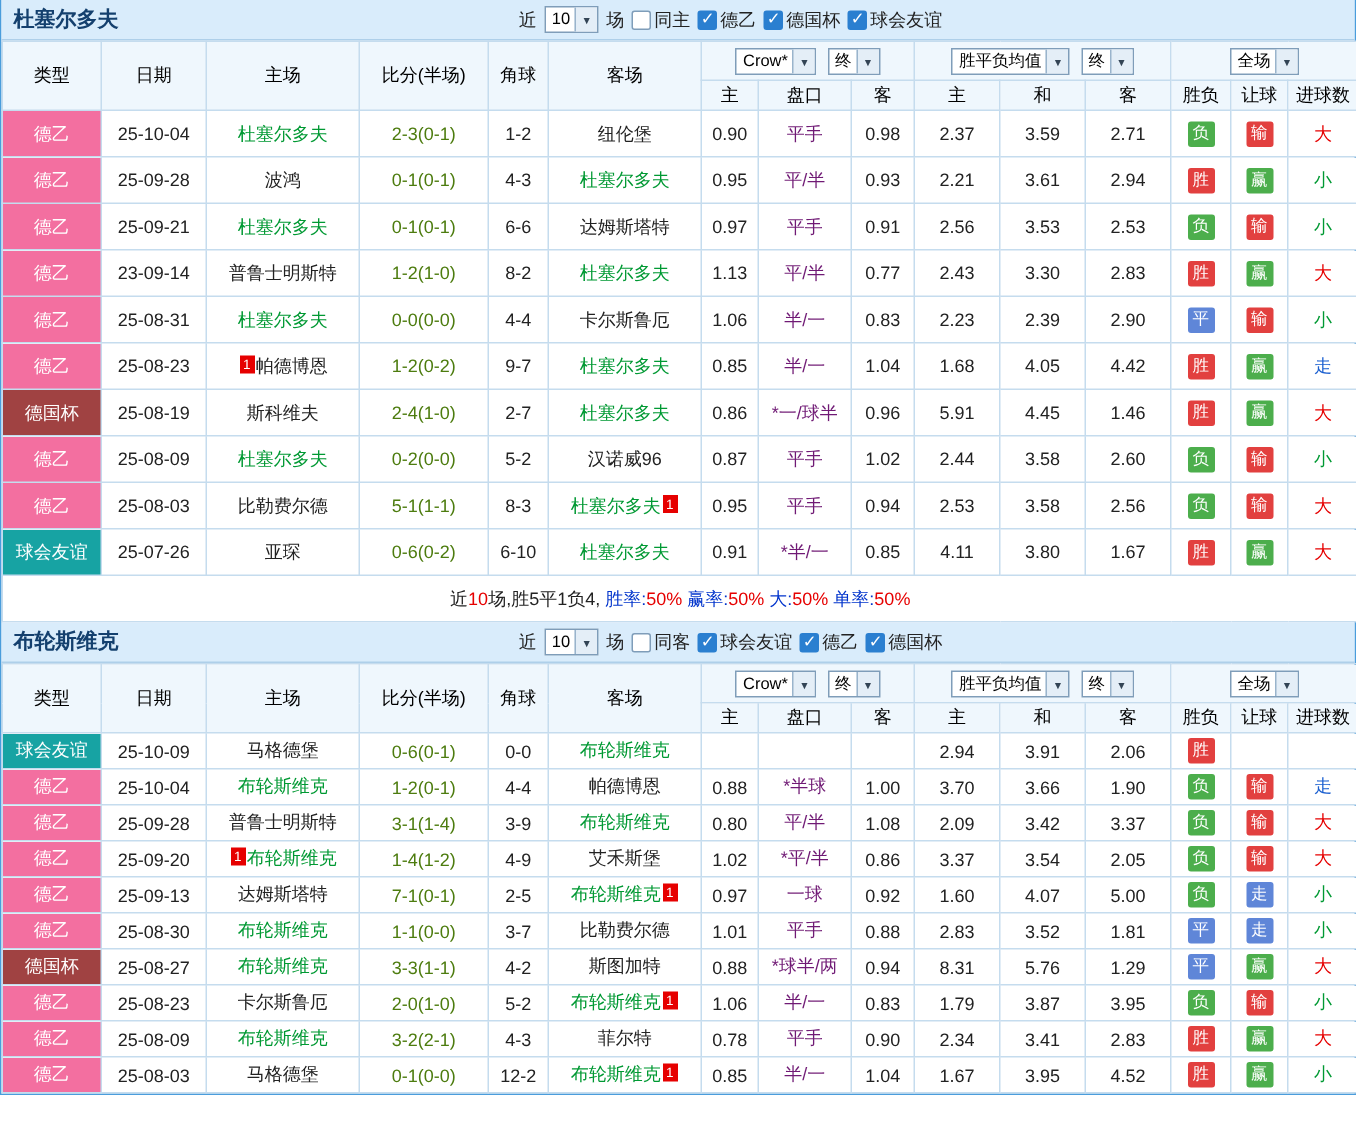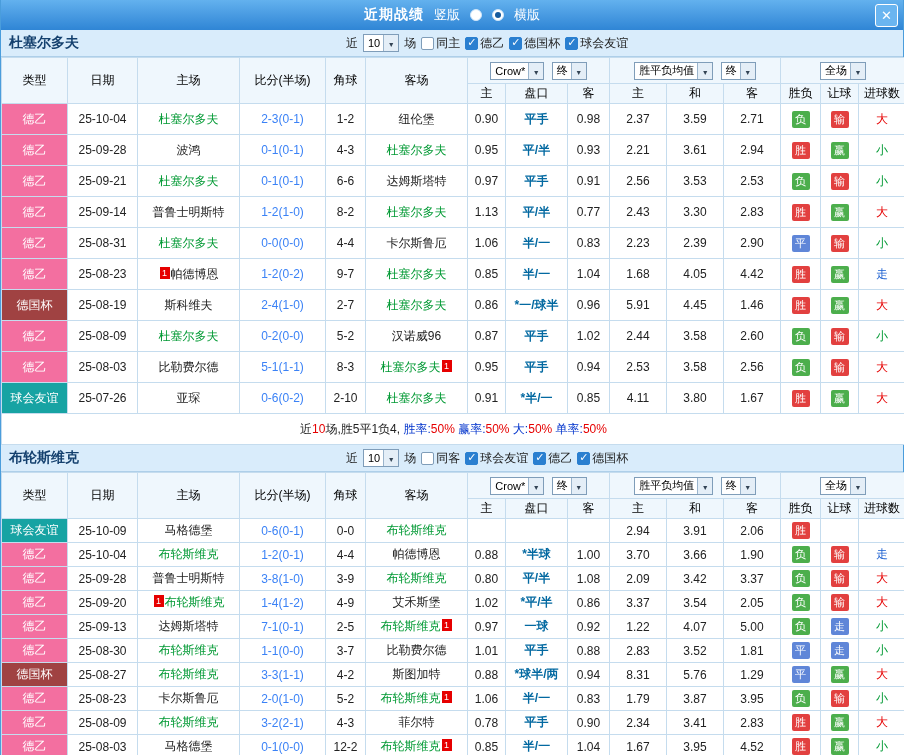--- a/index.html
+++ b/index.html
@@ -33,43 +33,33 @@
 
   
   table { border-collapse:collapse; table-layout:fixed; width:100%; }
   th,td { border:1px solid #c5dcee; text-align:center; padding:0; overflow:hidden; white-space:nowrap; }
   thead th { background:#eff7fd; font-weight:normal; color:#000; font-size:12px; }
   .t1 thead tr.r1 th, .t2 thead tr.r1 th { height:26px; }
   .t1 thead tr.r2 th, .t2 thead tr.r2 th { height:20px; }
   .t1 tbody td { height:31px; background:#fff; }
   .t2 tbody td { height:24px; background:#fff; }
   td.league { color:#fff; font-size:12px; }
-  td.score { color:#3b82f6; }
-  td.handicap { color:#0369a1;font-weight:bold; }
+  td.score { color:#4d7c0f; }
+  td.handicap { color:#701a75; }
   .focus { color:#009933; }
   .card { display:inline-block; background:#e60000; color:#fff; font-size:9px; width:10px; height:12px; line-height:12px; text-align:center; margin:0 1px; vertical-align:2px; }
   .pill { display:inline-block; min-width:18px; height:17px; line-height:17px; padding:0 2px; border-radius:2px; color:#fff; font-size:11px; }
   .summary-row td { height:25px; background:#fff; font-size:12px; }
   .hdr-group .sel { margin:0 2px; }
 </style>
 </head>
 <body>
 
 <div class="window">
 
-  <div class="titlebar">
-    <div class="titlebar-center">
-      <span class="win-title">近期战绩</span>
-      <span class="radio-label">竖版</span>
-      <span class="radio"></span>
-      <span class="radio on"></span>
-      <span class="radio-label">横版</span>
-    </div>
-    <span class="close-btn">✕</span>
-  </div>
 
   <div class="section-bar">
     <span class="team-title">杜塞尔多夫</span>
     <div class="filters">
         <span>近</span>
         <span class="sel">
           <span class="sel-label">10</span>
           <span class="arr"></span>
         </span>
         <span>场</span>
@@ -204,21 +194,21 @@
           <td>0.91</td>
           <td>2.56</td>
           <td>3.53</td>
           <td>2.53</td>
           <td><span class="pill" style="background: rgb(76, 174, 76);">负</span></td>
           <td><span class="pill" style="background: rgb(226, 64, 63);">输</span></td>
           <td style="color: rgb(0, 153, 51);">小</td>
         </tr>
         <tr>
           <td class="league" style="background: rgb(243, 111, 160);">德乙</td>
-          <td>25-09-14</td>
+          <td>23-09-14</td>
           <td><span>普鲁士明斯特</span></td>
           <td class="score">1-2(1-0)</td>
           <td>8-2</td>
           <td><span class="focus">杜塞尔多夫</span></td>
           <td>1.13</td>
           <td class="handicap">平/半</td>
           <td>0.77</td>
           <td>2.43</td>
           <td>3.30</td>
           <td>2.83</td>
@@ -309,21 +299,21 @@
           <td>2.56</td>
           <td><span class="pill" style="background: rgb(76, 174, 76);">负</span></td>
           <td><span class="pill" style="background: rgb(226, 64, 63);">输</span></td>
           <td style="color: rgb(230, 0, 0);">大</td>
         </tr>
         <tr>
           <td class="league" style="background: rgb(23, 163, 163);">球会友谊</td>
           <td>25-07-26</td>
           <td><span>亚琛</span></td>
           <td class="score">0-6(0-2)</td>
-          <td>2-10</td>
+          <td>6-10</td>
           <td><span class="focus">杜塞尔多夫</span></td>
           <td>0.91</td>
           <td class="handicap">*半/一</td>
           <td>0.85</td>
           <td>4.11</td>
           <td>3.80</td>
           <td>1.67</td>
           <td><span class="pill" style="background: rgb(226, 64, 63);">胜</span></td>
           <td><span class="pill" style="background: rgb(76, 174, 76);">赢</span></td>
           <td style="color: rgb(230, 0, 0);">大</td>
@@ -461,21 +451,21 @@
           <td>3.66</td>
           <td>1.90</td>
           <td><span class="pill" style="background: rgb(76, 174, 76);">负</span></td>
           <td><span class="pill" style="background: rgb(226, 64, 63);">输</span></td>
           <td style="color: rgb(26, 95, 208);">走</td>
         </tr>
         <tr>
           <td class="league" style="background: rgb(243, 111, 160);">德乙</td>
           <td>25-09-28</td>
           <td><span>普鲁士明斯特</span></td>
-          <td class="score">3-8(1-0)</td>
+          <td class="score">3-1(1-4)</td>
           <td>3-9</td>
           <td><span class="focus">布轮斯维克</span></td>
           <td>0.80</td>
           <td class="handicap">平/半</td>
           <td>1.08</td>
           <td>2.09</td>
           <td>3.42</td>
           <td>3.37</td>
           <td><span class="pill" style="background: rgb(76, 174, 76);">负</span></td>
           <td><span class="pill" style="background: rgb(226, 64, 63);">输</span></td>
@@ -501,21 +491,21 @@
         <tr>
           <td class="league" style="background: rgb(243, 111, 160);">德乙</td>
           <td>25-09-13</td>
           <td><span>达姆斯塔特</span></td>
           <td class="score">7-1(0-1)</td>
           <td>2-5</td>
           <td><span class="focus">布轮斯维克</span><span class="card">1</span></td>
           <td>0.97</td>
           <td class="handicap">一球</td>
           <td>0.92</td>
-          <td>1.22</td>
+          <td>1.60</td>
           <td>4.07</td>
           <td>5.00</td>
           <td><span class="pill" style="background: rgb(76, 174, 76);">负</span></td>
           <td><span class="pill" style="background: rgb(95, 134, 216);">走</span></td>
           <td style="color: rgb(0, 153, 51);">小</td>
         </tr>
         <tr>
           <td class="league" style="background: rgb(243, 111, 160);">德乙</td>
           <td>25-08-30</td>
           <td><span class="focus">布轮斯维克</span></td>

